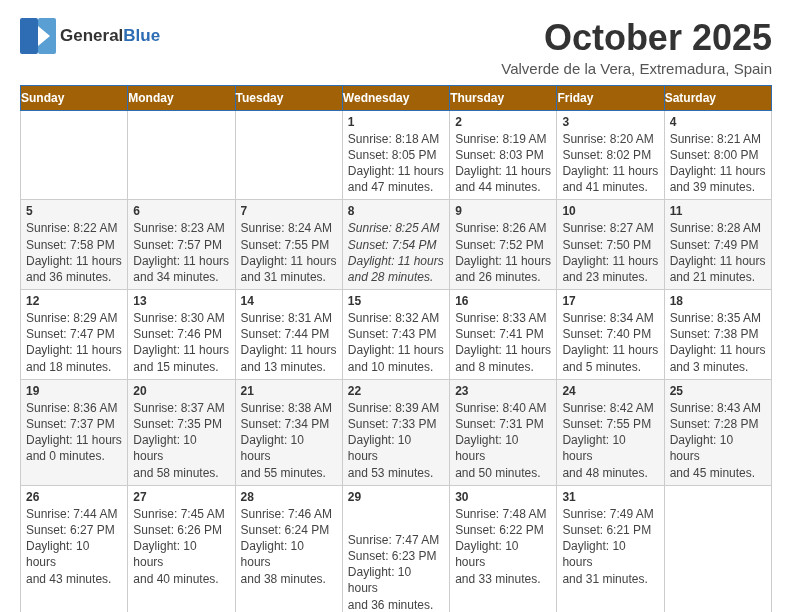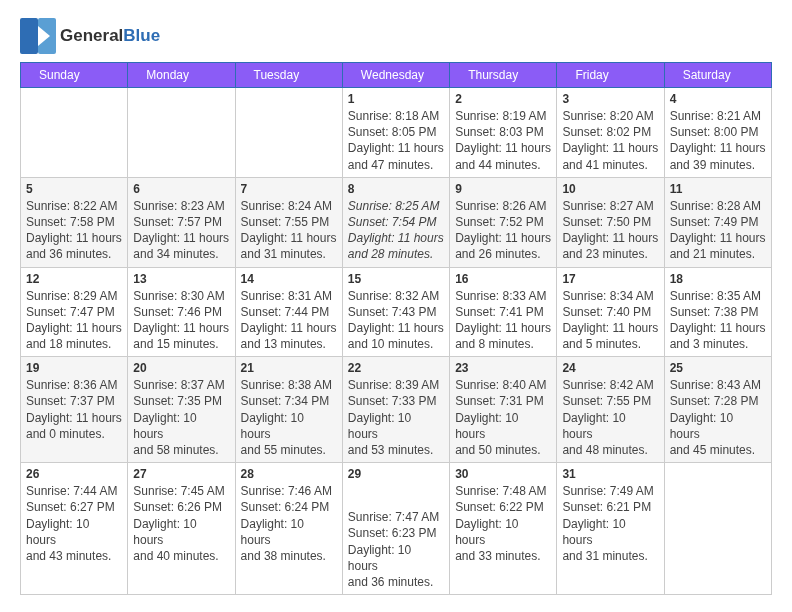--- a/index.html
+++ b/index.html
@@ -40,25 +40,25 @@
       font-size: 15px;
       color: #555;
       margin-top: 2px;
     }
     .calendar {
       width: 100%;
       border-collapse: collapse;
       font-size: 10px;
     }
     .calendar th {
-      background: #8b5cf6;
+      background: #a16207;
       color: #fff;
       font-size: 12px;
-      font-weight: normal;
-      padding: 5px 18px;
+      font-weight: bold;
+      padding: 5px 0;
       text-align: left;
       border: 1px solid #2e6db4;
     }
     .calendar td {
       border: 1px solid #ccc;
       vertical-align: top;
       padding: 4px 5px;
       width: calc(100% / 7);
       min-height: 70px;
       height: 80px;
@@ -102,20 +102,24 @@
           <rect x="18" y="0" width="18" height="36" fill="#5a9fd4" rx="2"></rect>
           <polygon points="18,8 30,18 18,28" fill="#fff"></polygon>
         </svg>
         <div>
           <div style="font-size:17px;font-weight:bold;line-height:1.1;">
             <span style="color:#333;">General</span><span style="color:#2e6db4;">Blue</span>
           </div>
         </div>
       </div>
     </div>
+    <div class="title-block">
+      <div class="month-title">October 2025</div>
+      <div class="location-title">Valverde de la Vera, Extremadura, Spain</div>
+    </div>
   </div>
 
   <table class="calendar">
     <thead>
       <tr>
       <th>Sunday</th>
           <th>Monday</th>
           <th>Tuesday</th>
           <th>Wednesday</th>
           <th>Thursday</th>

